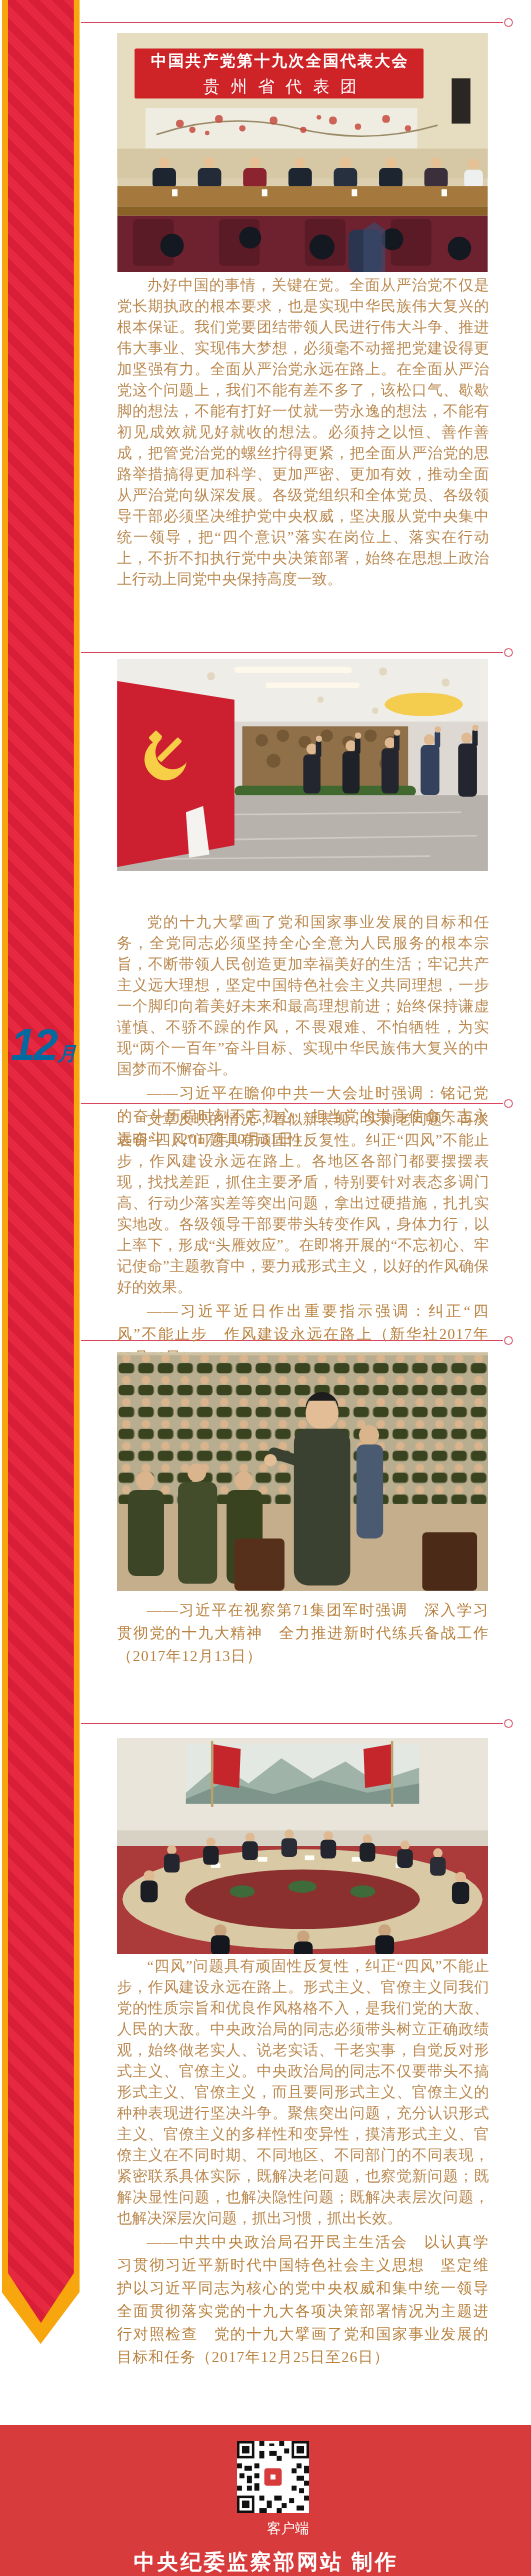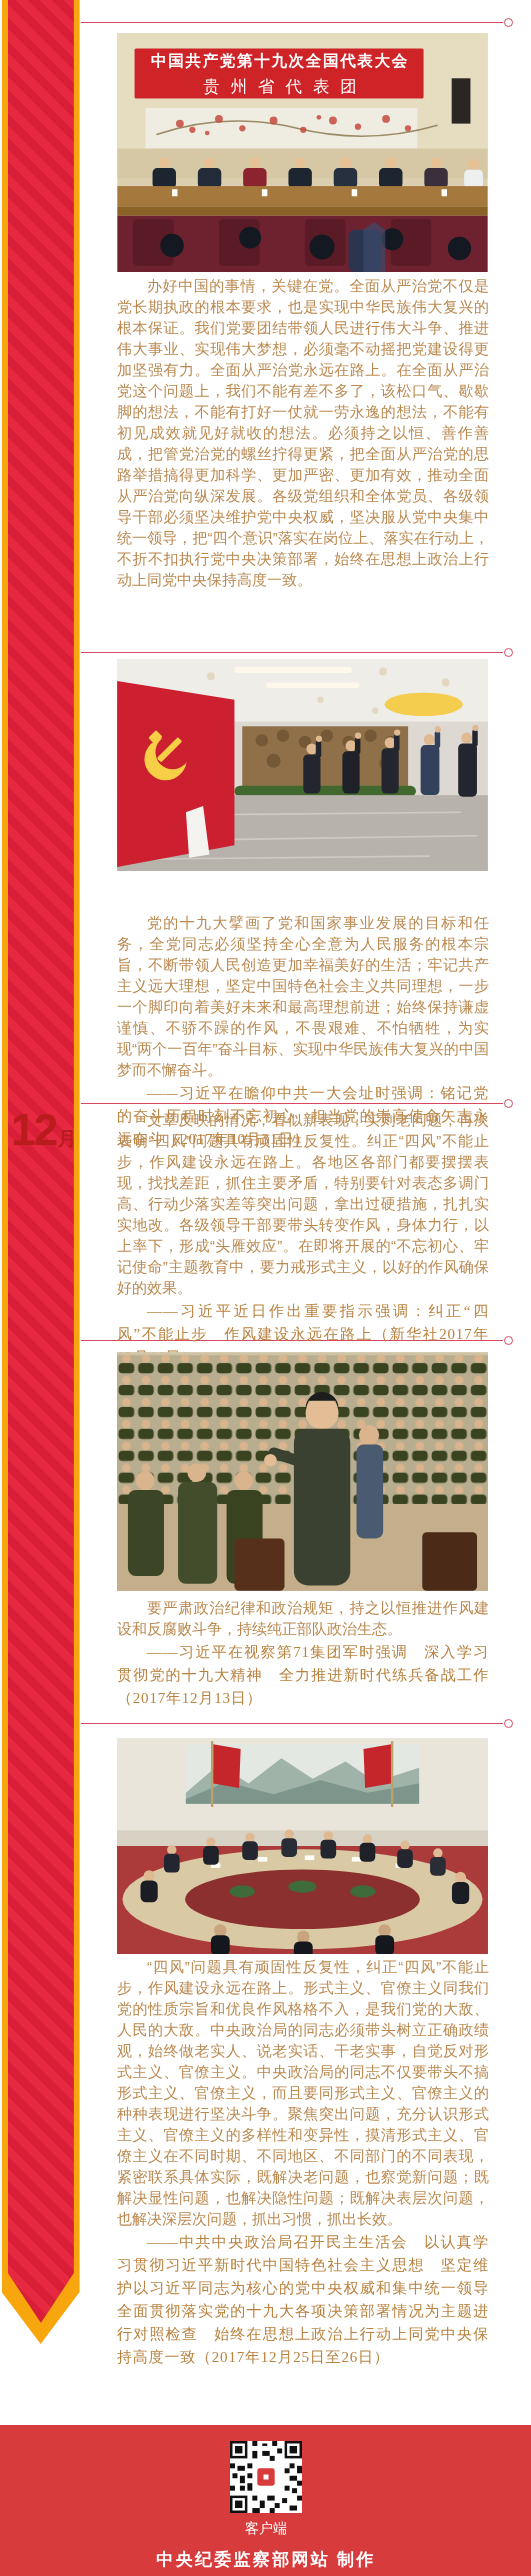--- a/index.html
+++ b/index.html
@@ -5,51 +5,51 @@
   html,body{margin:0;padding:0;background:#fff;}
   .page{position:relative;width:532px;height:2576px;background:#ffffff;
         font-family:"Liberation Sans",sans-serif;overflow:hidden;}
 
   
   .band{position:absolute;left:1.6px;top:0;width:78px;height:2344px;background:#f7a60d;
         clip-path:polygon(0 0,100% 0,100% 2292px,50% 2344px,0 2292px);}
   .band-stripes{position:absolute;left:6.3px;top:0;width:66px;height:2325px;
         background:repeating-linear-gradient(45deg,#e62840 0 8.6px,#d81f37 8.6px 17px);
         clip-path:polygon(0 0,100% 0,100% 2273px,50% 2323px,0 2273px);}
-  .month{position:absolute;left:11px;top:1108px;color:#b91c1c;z-index:3;line-height:1;}
+  .month{position:absolute;left:11px;top:1023px;color:#0369a1;z-index:3;line-height:1;font-style:italic;}
   .month .num{font-size:44px;font-weight:bold;letter-spacing:-1.6px;}
   .month .unit{font-size:19px;font-weight:bold;margin-left:0.8px;}
 
   
   .divider{position:absolute;left:81px;width:435px;height:9.4px;}
   .divider .line{position:absolute;left:0;top:3.9px;width:422px;height:1.6px;background:#d9485e;}
   .divider .ring{position:absolute;left:423px;top:0;width:9.4px;height:9.4px;border:1.6px solid #d9485e;
         border-radius:50%;box-sizing:border-box;background:#fff;}
 
   
   .photo{position:absolute;left:117px;width:371px;overflow:hidden;}
   .photo svg{display:block;}
   .banner-overlay{position:absolute;left:19px;top:17px;width:288px;height:49px;display:flex;
         flex-direction:column;align-items:center;justify-content:center;color:#fff;text-align:center;}
   .banner-l1{font-size:15.6px;font-weight:bold;letter-spacing:1.6px;white-space:nowrap;}
   .banner-l2{font-size:16.4px;font-weight:normal;letter-spacing:11px;text-indent:11px;margin-top:3.9px;white-space:nowrap;}
 
   
   .textblock{position:absolute;left:117px;width:372px;color:#bb8950;}
-  .textblock .body{margin:0;font-size:15px;line-height:21px;text-align:justify;text-indent:2em;}
+  .textblock .body{margin:0;font-size:15px;line-height:21px;text-align:justify;text-indent:2em;font-family:Liberation Serif, serif;}
   .textblock .attr{margin:2.3px 0 0;font-family:"Liberation Serif",serif;font-size:15px;line-height:23px;
         letter-spacing:0.8px;text-align:justify;text-indent:2em;color:#b9823f;}
 
   
   .footer{position:absolute;left:0;top:2425px;width:532px;height:151px;background:#d83b3b;color:#fff;}
   .qr-row{display:flex;justify-content:center;gap:94px;padding-top:15.6px;}
-  .qr{display:flex;flex-direction:column;align-items:center;width:86px;}
+  .qr{display:flex;flex-direction:column;align-items:flex-end;width:86px;}
   .qr svg{width:72px;height:72px;background:#fff;}
   .qr-label{margin-top:7px;font-size:14px;}
-  .credit{text-align:center;font-size:17px;font-weight:bold;letter-spacing:2.3px;margin-top:10.2px;}
+  .credit{text-align:center;font-size:21px;font-weight:bold;letter-spacing:2.3px;margin-top:10.2px;}
 </style>
 </head>
 <body>
 
 <div class="page">
 
   <div class="band">
     <div class="band-stripes"></div>
   </div>
   <div class="month">
@@ -294,21 +294,20 @@
         <circle cx="196" cy="138" r="8" fill="#e3bd95"></circle>
       </g>
       <g transform="translate(306,96)">
           <circle cx="16" cy="10" r="13" fill="#d9b48c"></circle>
           <rect y="22" width="34" height="120" rx="9" fill="#4a5a70"></rect>
         </g>
     </svg>
   </div>
 
   <div class="textblock" style="top:1597px">
-    <p class="body">要严肃政治纪律和政治规矩，持之以恒推进作风建设和反腐败斗争，持续纯正部队政治生态。</p>
     <p class="attr">——习近平在视察第71集团军时强调　深入学习贯彻党的十九大精神　全力推进新时代练兵备战工作（2017年12月13日）</p>
   </div>
 
   <div class="photo" style="top:1738px;height:216px">
     <svg width="371" height="216" viewBox="0 0 474 276">
       <rect width="474" height="276" fill="#e9e5da"></rect>
       <rect x="88" y="8" width="298" height="76" fill="#e3e8e2"></rect>
       <path d="M88 70 L130 34 L168 58 L210 26 L250 52 L292 30 L330 56 L386 38 L386 84 L88 84 Z" fill="#9fb3a8"></path>
       <path d="M88 78 L140 56 L200 72 L260 54 L320 70 L386 58 L386 84 L88 84 Z" fill="#7e958c"></path>
       <g>
@@ -385,21 +384,21 @@
         <g transform="translate(330,240)">
             <circle cx="12" cy="6" r="8" fill="#c9a47e"></circle>
             <rect y="12" width="24" height="26" rx="7" fill="#14171d"></rect>
           </g>
       </g>
     </svg>
   </div>
 
   <div class="textblock" style="top:1956px">
     <p class="body">“四风”问题具有顽固性反复性，纠正“四风”不能止步，作风建设永远在路上。形式主义、官僚主义同我们党的性质宗旨和优良作风格格不入，是我们党的大敌、人民的大敌。中央政治局的同志必须带头树立正确政绩观，始终做老实人、说老实话、干老实事，自觉反对形式主义、官僚主义。中央政治局的同志不仅要带头不搞形式主义、官僚主义，而且要同形式主义、官僚主义的种种表现进行坚决斗争。聚焦突出问题，充分认识形式主义、官僚主义的多样性和变异性，摸清形式主义、官僚主义在不同时期、不同地区、不同部门的不同表现，紧密联系具体实际，既解决老问题，也察觉新问题；既解决显性问题，也解决隐性问题；既解决表层次问题，也解决深层次问题，抓出习惯，抓出长效。</p>
-    <p class="attr">——中共中央政治局召开民主生活会　以认真学习贯彻习近平新时代中国特色社会主义思想　坚定维护以习近平同志为核心的党中央权威和集中统一领导　全面贯彻落实党的十九大各项决策部署情况为主题进行对照检查　始终在思想上政治上行动上同党中央保持高度一致（2017年12月25日至26日）</p>
+    <p class="attr">——中共中央政治局召开民主生活会　以认真学习贯彻习近平新时代中国特色社会主义思想　坚定维护以习近平同志为核心的党中央权威和集中统一领导　全面贯彻落实党的十九大各项决策部署情况为主题进行对照检查　党的十九大擘画了党和国家事业发展的目标和任务（2017年12月25日至26日）</p>
   </div>
 
   <div class="footer">
     <svg width="0" height="0" style="position:absolute">
       <defs>
         <g id="qrg">
           <rect width="29" height="29" fill="#fff"></rect>
           <g fill="#111">
             <rect x="0" y="0" width="7" height="7"></rect>
               <rect x="22" y="0" width="7" height="7"></rect>

